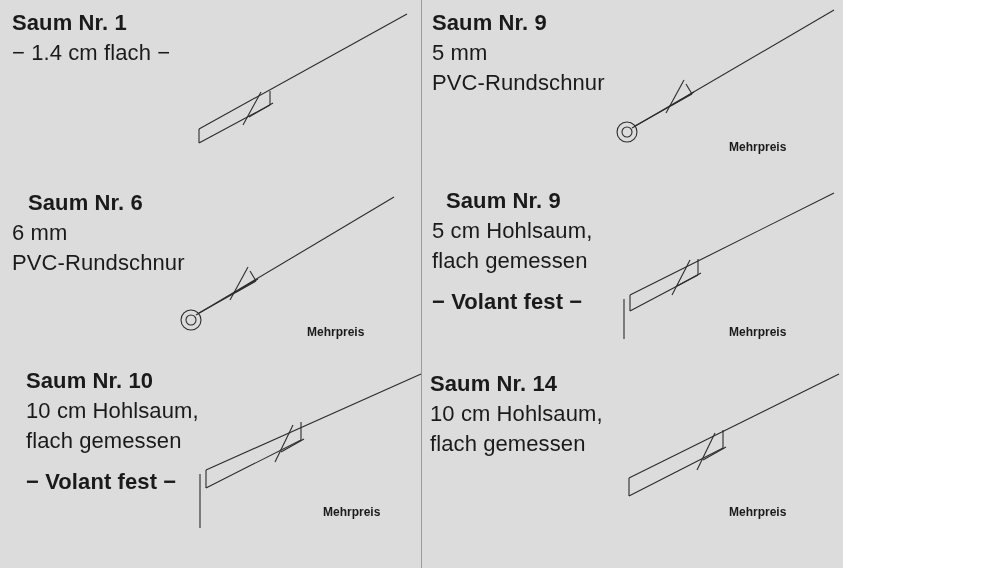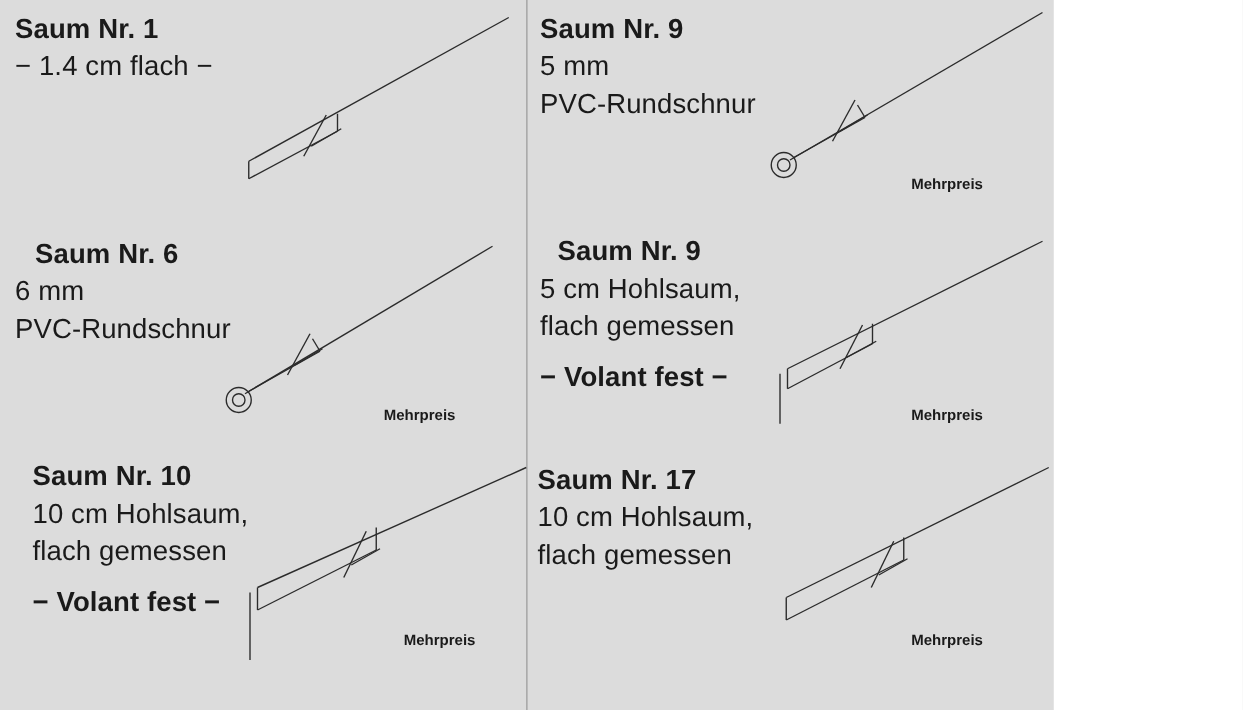--- a/index.html
+++ b/index.html
@@ -143,21 +143,21 @@
       <line x1="15" y1="118" x2="110" y2="70"></line>
       <line x1="110" y1="70" x2="110" y2="52"></line>
       <line x1="90" y1="82" x2="113" y2="69"></line>
       <line x1="84" y1="92" x2="102" y2="55"></line>
       <line x1="9" y1="104" x2="9" y2="158"></line>
     </svg>
     <div class="mehr" style="left:307px;top:147px;">Mehrpreis</div>
   </div>
 
   <div class="cell" style="left:422px;top:358px;width:421px;height:210px;">
-    <div class="txt title" style="left:8px;top:11px;">Saum Nr. 17</div>
+    <div class="txt title" style="left:8px;top:11px;">Saum Nr. 14</div>
     <div class="txt" style="left:8px;top:41px;">10 cm Hohlsaum,</div>
     <div class="txt" style="left:8px;top:71px;">flach gemessen</div>
     <svg class="fig" style="left:185px;top:12px;" width="240" height="150" viewBox="0 0 240 150">
       <line x1="22" y1="108" x2="232" y2="4"></line>
       <line x1="22" y1="108" x2="22" y2="126"></line>
       <line x1="22" y1="126" x2="116" y2="78"></line>
       <line x1="116" y1="78" x2="116" y2="60"></line>
       <line x1="96" y1="90" x2="119" y2="77"></line>
       <line x1="90" y1="100" x2="108" y2="63"></line>
     </svg>

